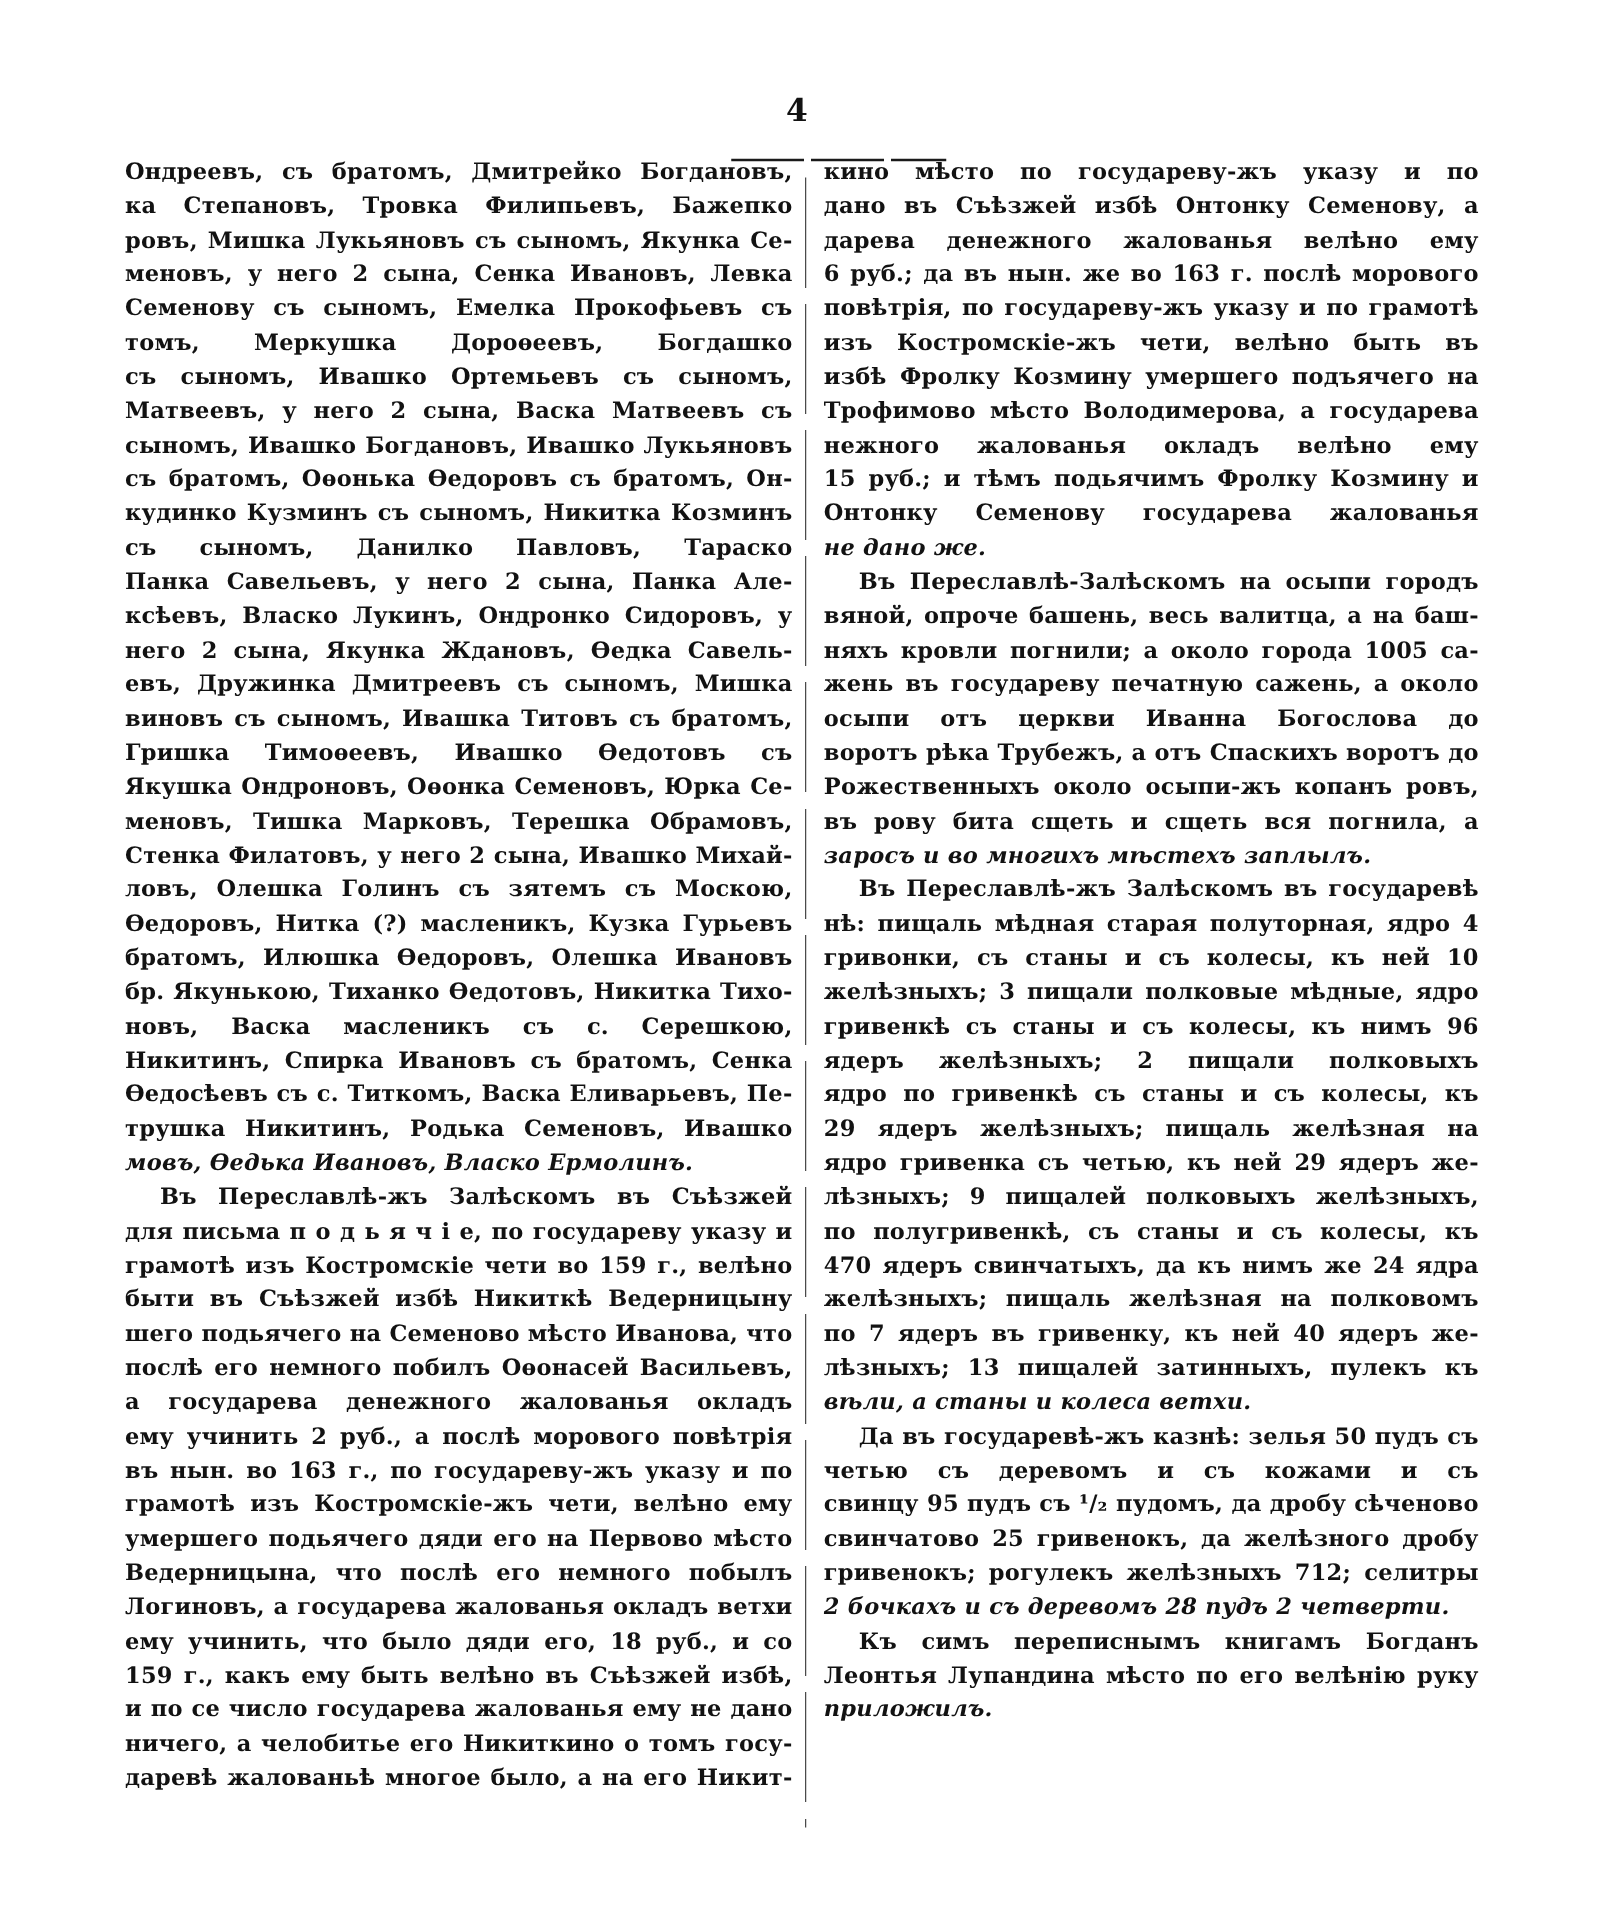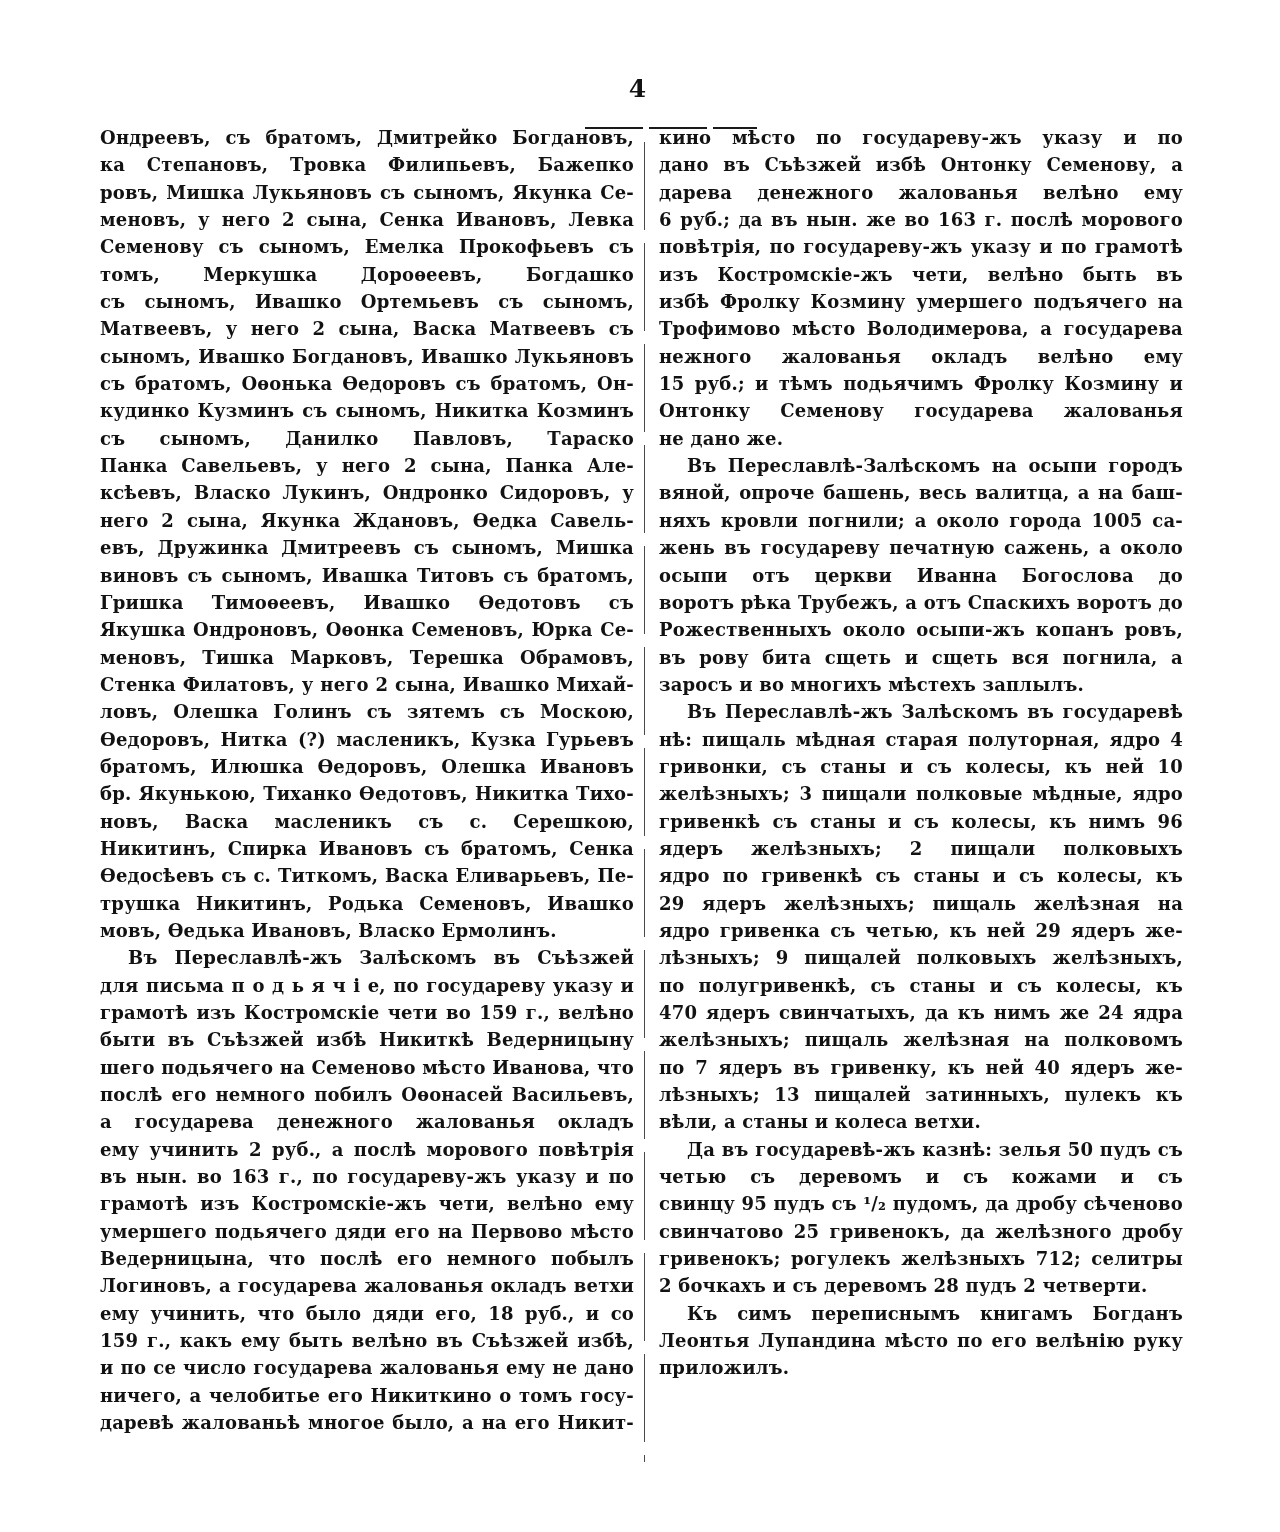--- a/index.html
+++ b/index.html
@@ -48,21 +48,21 @@
   .col-right { left: 659px; width: 524px; }
   .line {
     text-align: justify;
     text-align-last: justify;
     height: 27.35px;
     overflow: hidden;
     white-space: nowrap;
   }
   
   .line { white-space: normal; }
-  .line.e { text-align-last: left; }
+  .line.e { text-align-last: left; font-style: italic; }
   .line.p { text-indent: 28px; }
 </style>
 </head>
 <body>
 
 <div class="page">
   <div class="page-number">4</div>
   <div class="header-rule"></div>
   <div class="column-divider"></div>
   <div class="col col-left">

